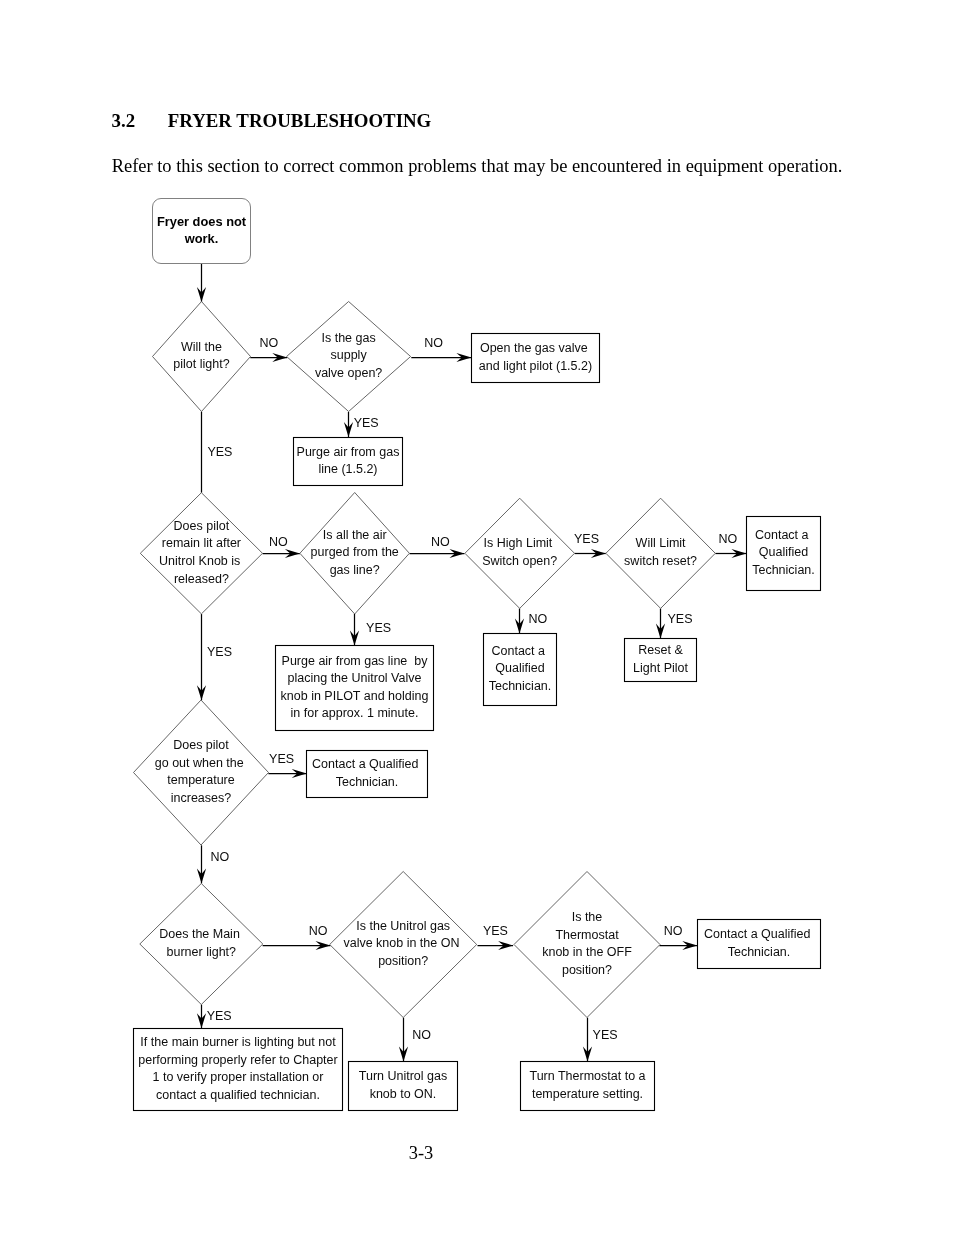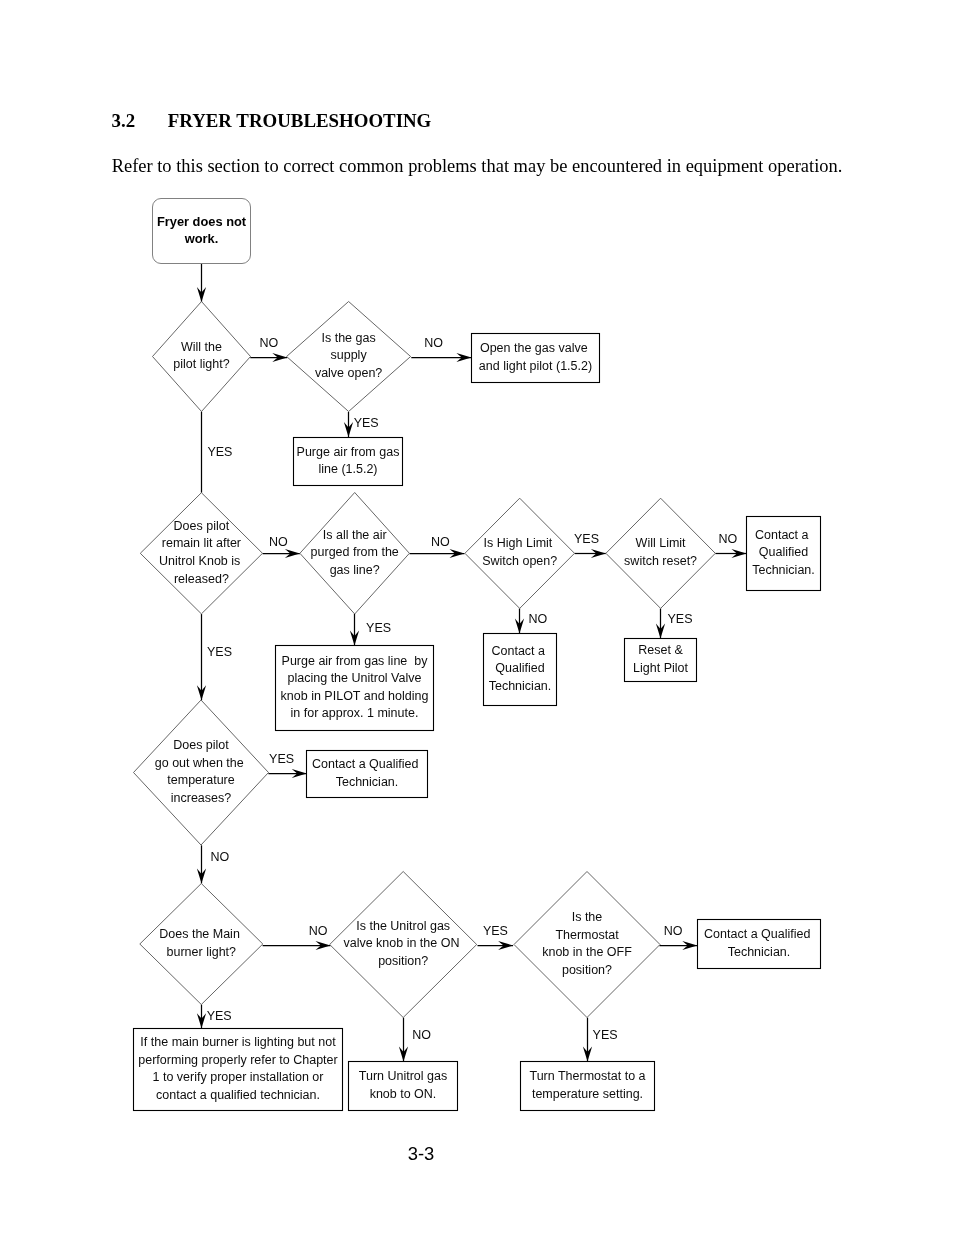--- a/index.html
+++ b/index.html
@@ -43,21 +43,21 @@
     font-family: Liberation Serif, serif;
     font-size: 18.46px;
     white-space: nowrap;
   }
   .pagenum {
     position: absolute;
     left: 0;
     width: 842px;
     top: 1143.4px;
     text-align: center;
-    font-family: Liberation Sans, sans-serif;
+    font-family: Liberation Serif, serif;
     font-size: 18.4px;
   }
   #chart {
     position: absolute;
     left: 0;
     top: 0;
   }
   svg text {
     -webkit-font-smoothing: antialiased;
     font-family: "Liberation Sans", sans-serif;

